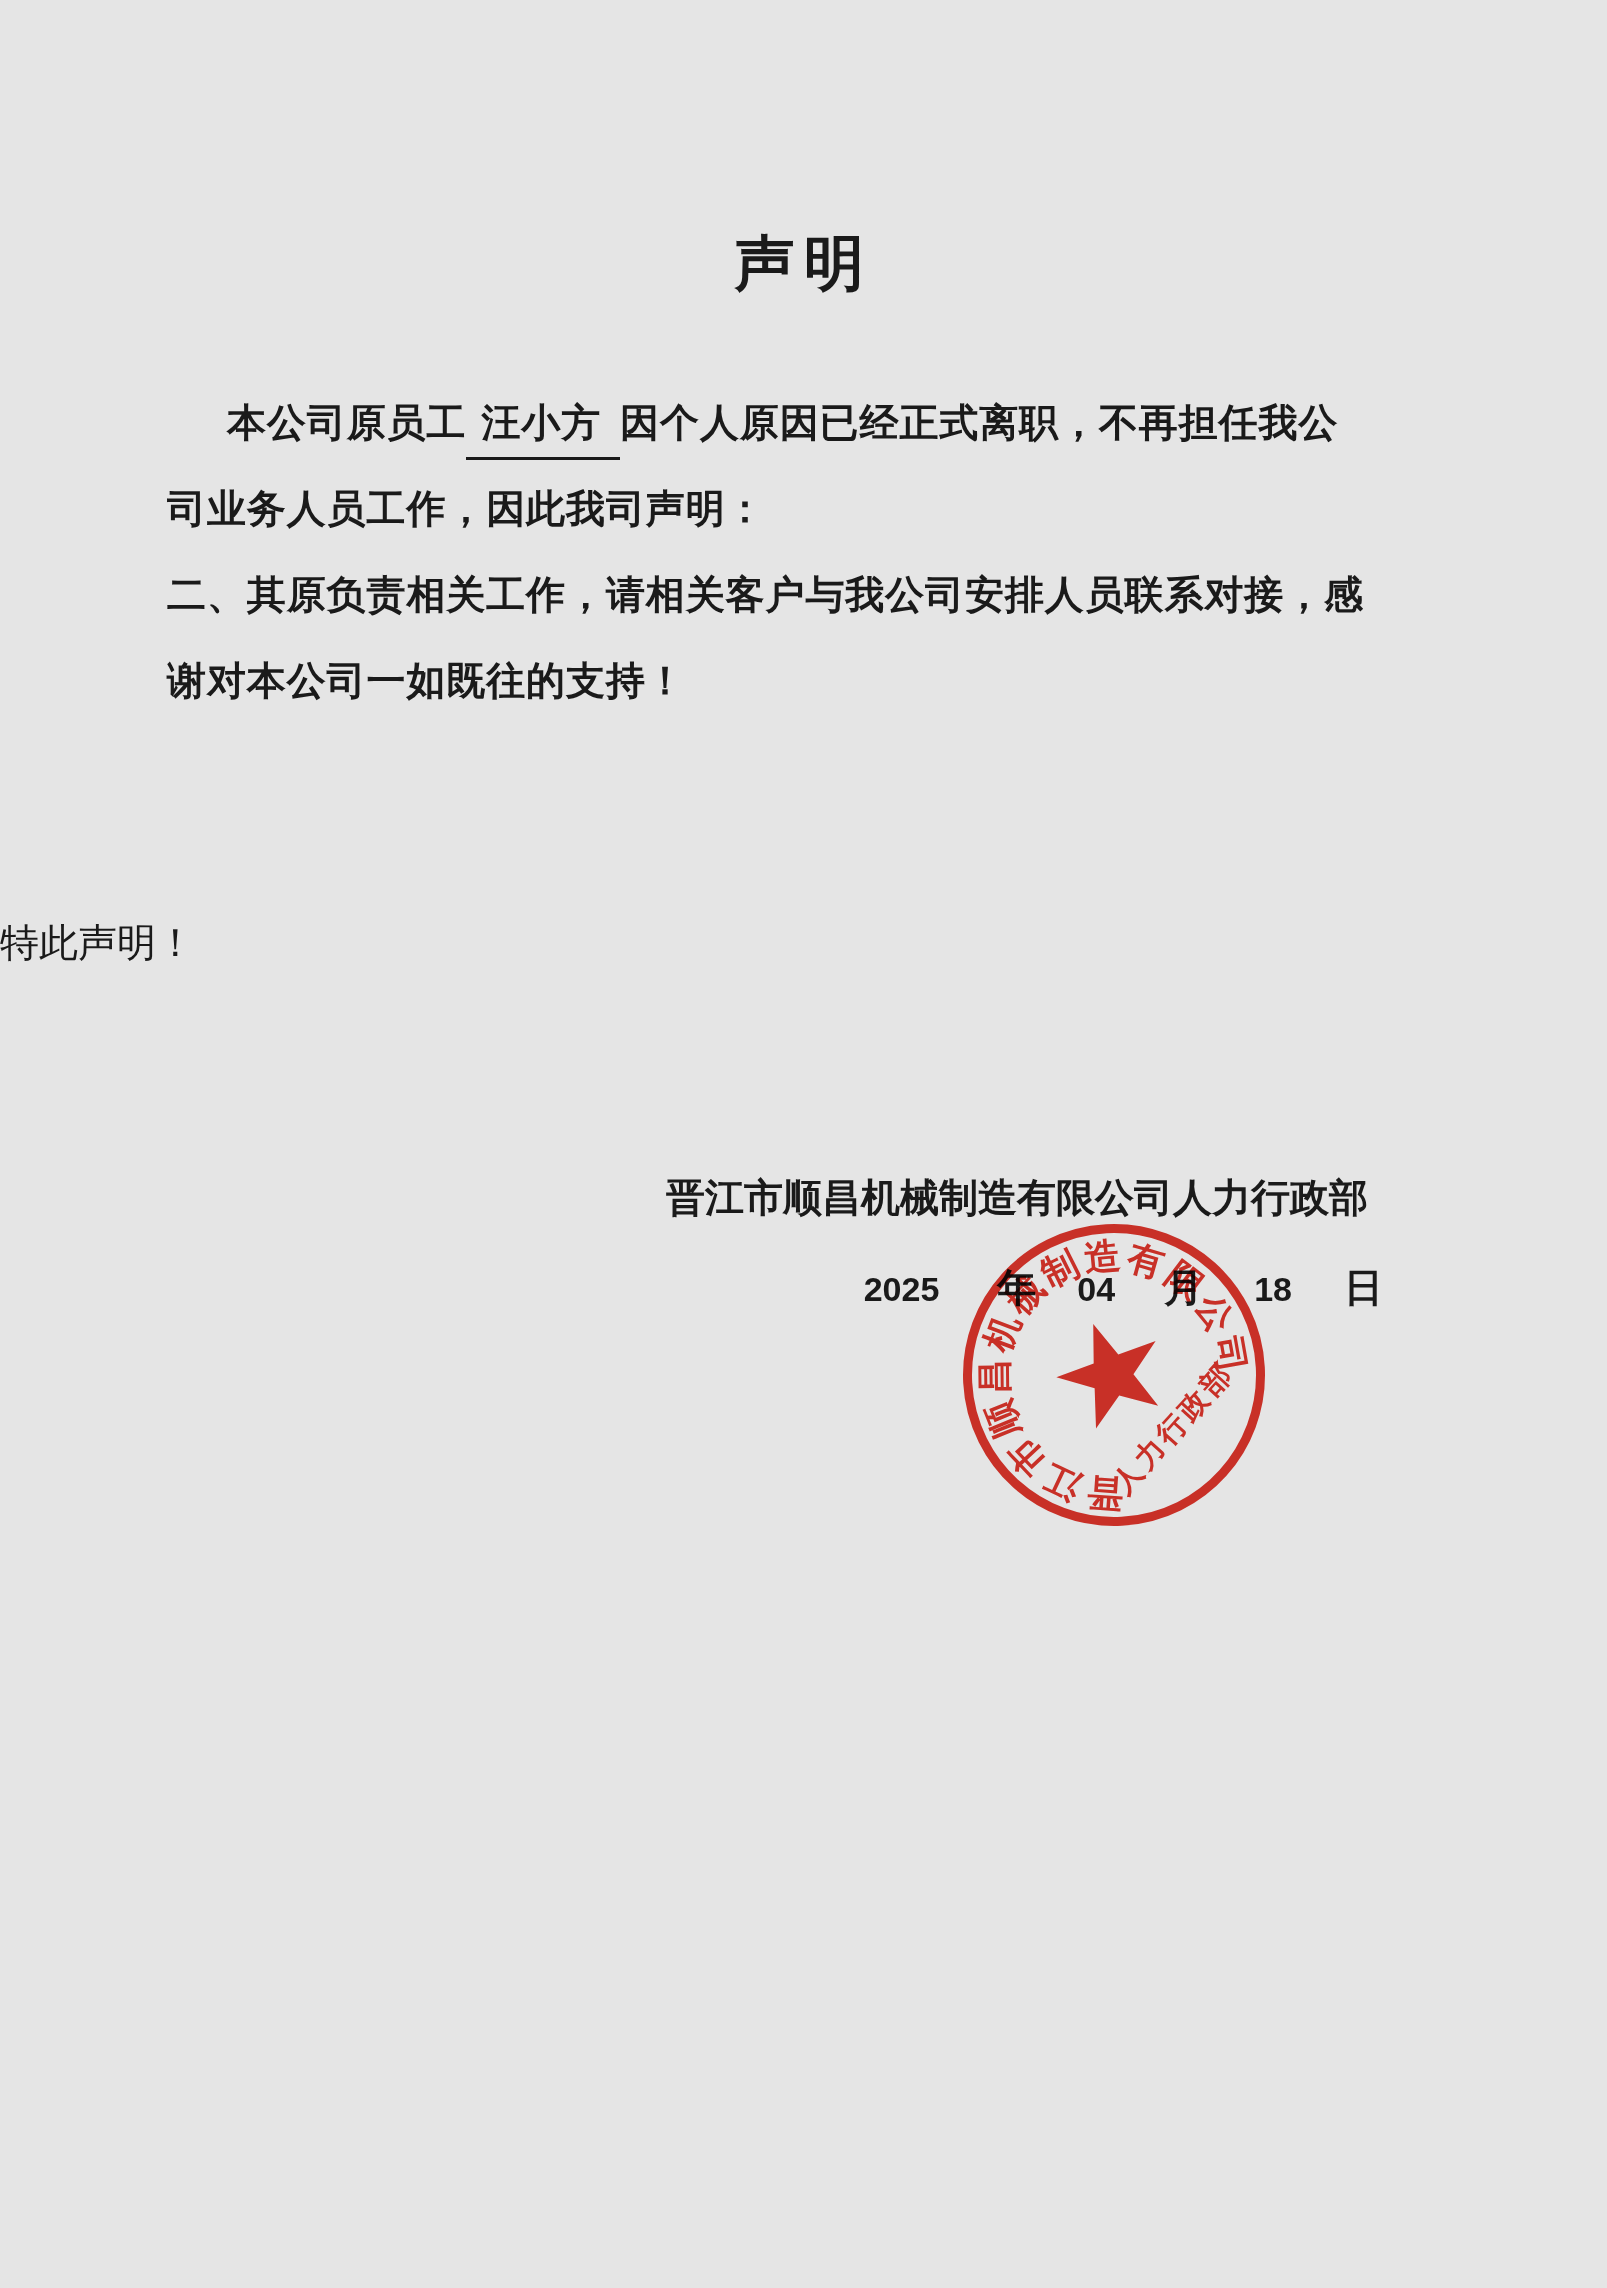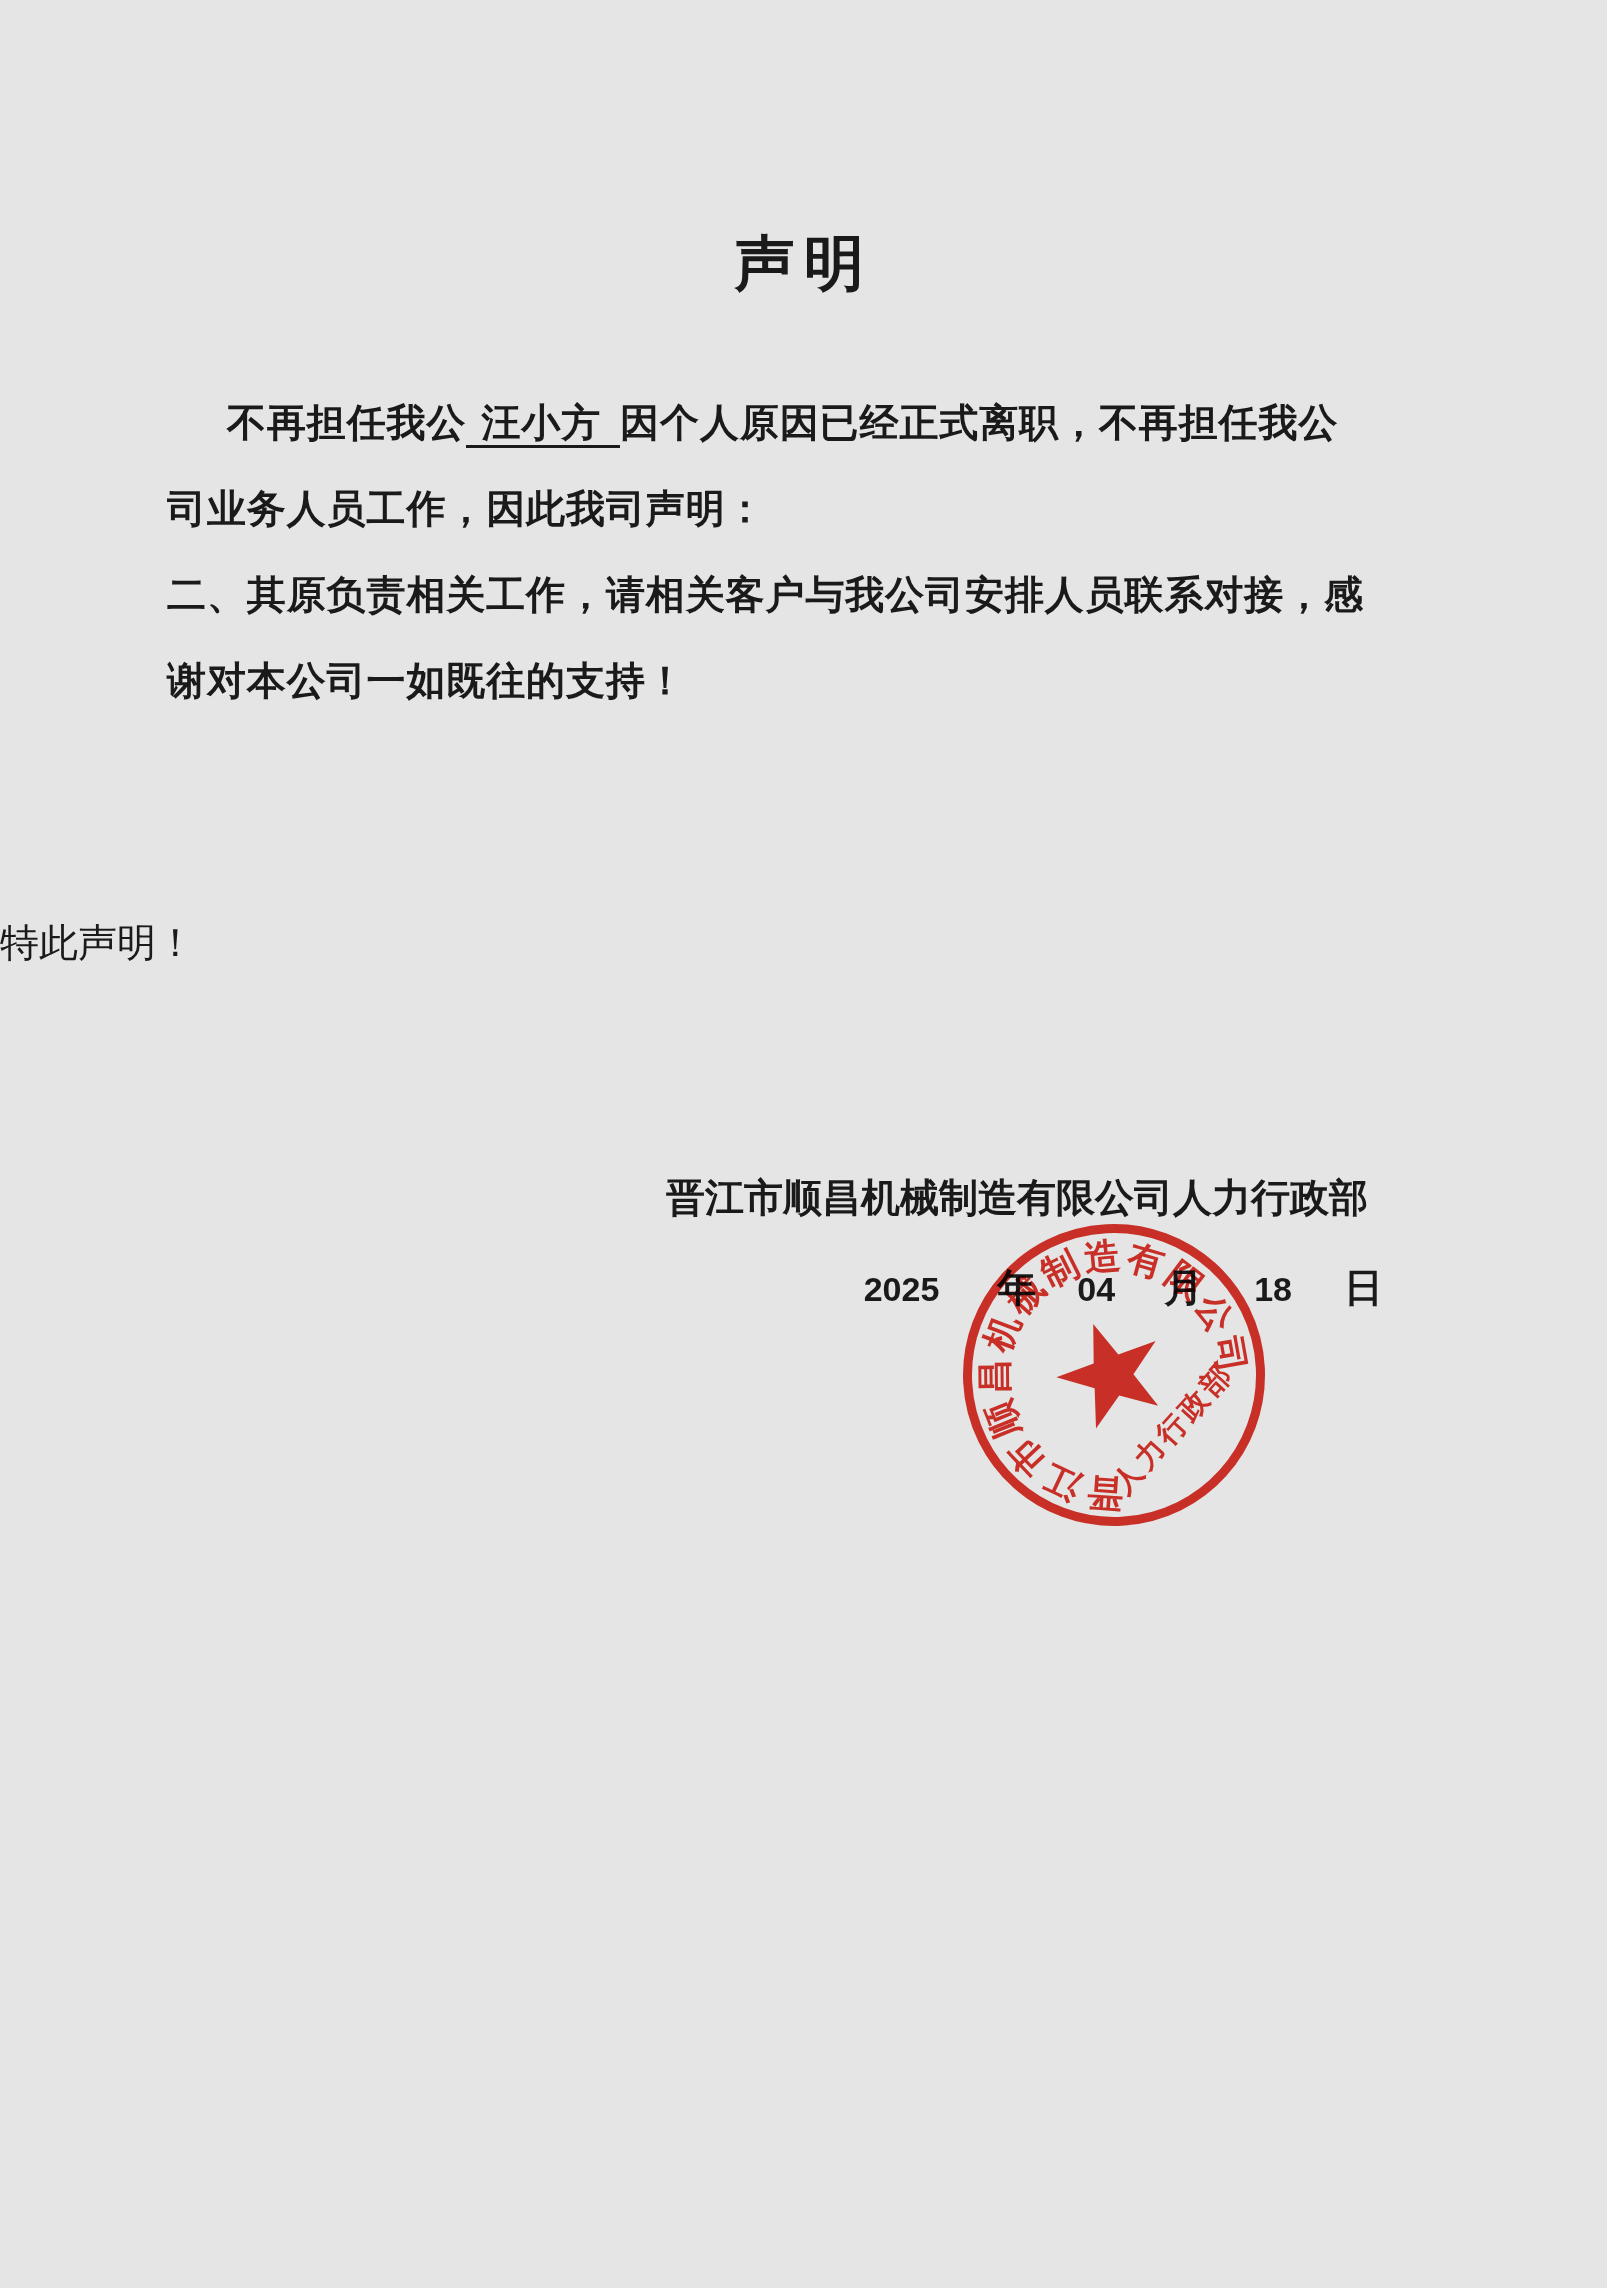--- a/index.html
+++ b/index.html
@@ -30,21 +30,21 @@
     font-size: 39px;
     font-weight: 600;
     line-height: 86px;
     letter-spacing: 0.9px;
   }
   .line { white-space: nowrap; }
   .indent-first { padding-left: 60px; }
   .name-underline {
     display: inline-block;
     border-bottom: 3.7px solid var(--ink);
-    padding: 0 19px 0 15px;
+    padding: 0 19px 12px 15px;
     line-height: 1.1;
   }
 
   .closing {
     margin-top: 176px;
     font-size: 39px;
     font-weight: 400;
     line-height: 86px;
   }
 
@@ -121,21 +121,21 @@
   }
 </style>
 </head>
 <body>
 
 <div class="page">
 
   <h1 class="doc-title">声明</h1>
 
   <div class="content">
-    <div class="line indent-first"><span>不再担任我公</span><span class="name-underline">汪小方</span><span>因个人原因已经正式离职，不再担任我公</span></div>
+    <div class="line indent-first"><span>本公司原员工</span><span class="name-underline">汪小方</span><span>因个人原因已经正式离职，不再担任我公</span></div>
     <div class="line">司业务人员工作，因此我司声明：</div>
     <div class="line">二、其原负责相关工作，请相关客户与我公司安排人员联系对接，感</div>
     <div class="line">谢对本公司一如既往的支持！</div>
   </div>
 
   <div class="closing">特此声明！</div>
 
   <div class="signature-block">
     <div class="sig-line">晋江市顺昌机械制造有限公司人力行政部</div>
     <div class="date-line">

